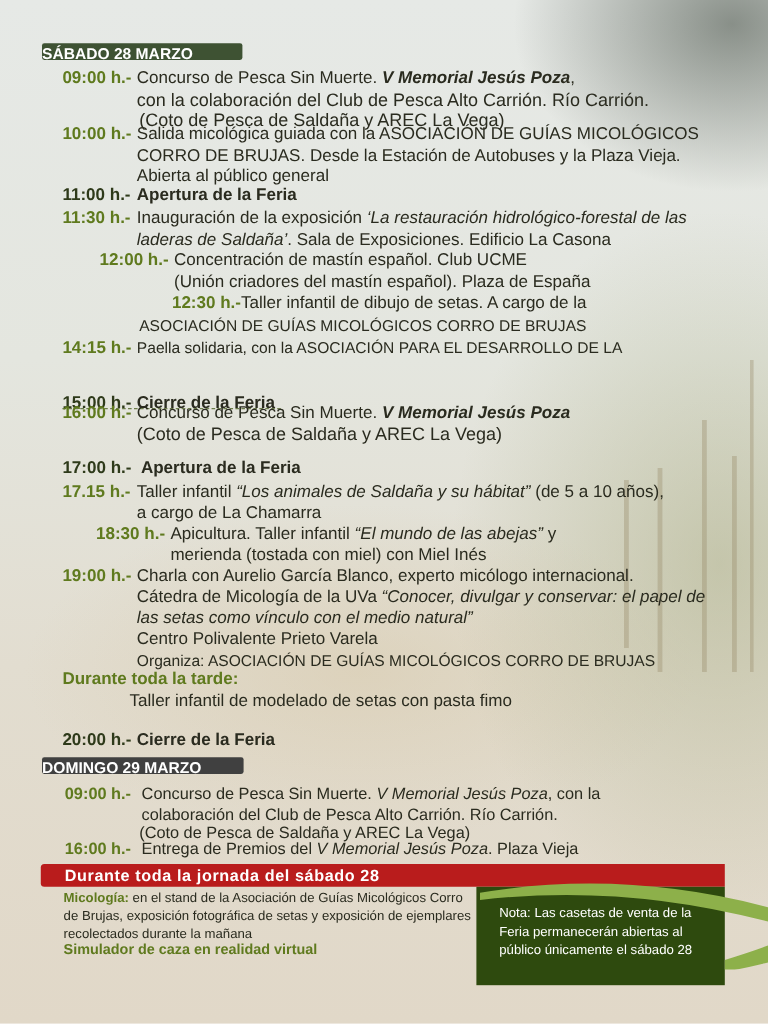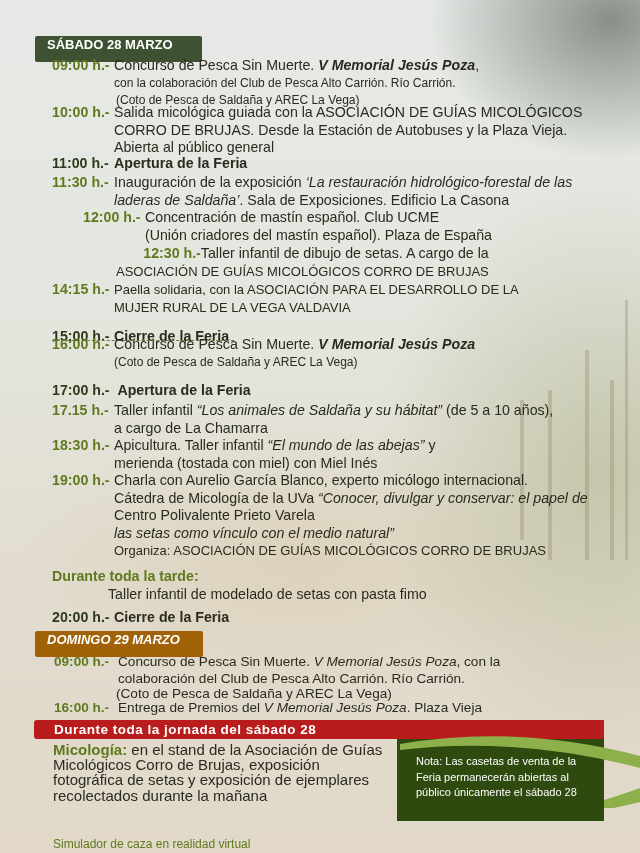--- a/index.html
+++ b/index.html
@@ -10,33 +10,33 @@
       radial-gradient(ellipse 260px 200px at 610px 20px, rgba(60,70,60,0.55), rgba(60,70,60,0) 70%),
       radial-gradient(ellipse 320px 420px at 600px 470px, rgba(160,165,120,0.45), rgba(160,165,120,0) 70%),
       radial-gradient(ellipse 400px 200px at 300px 560px, rgba(210,190,150,0.35), rgba(210,190,150,0) 70%),
       linear-gradient(180deg, #e6e9e6 0%, #e4e6df 35%, #e2ddd0 65%, #e1d8c8 100%);
     color:#2a2a1e;
   }
   .trees { position:absolute; inset:0; pointer-events:none; }
   .tree { position:absolute; width:4px; background:rgba(150,135,100,0.35); }
 
   .day-header {
-    position:absolute; left:35px; height:26px; width:167px;
+    position:absolute; left:35px; height:14px; width:167px;
     background:#3e5233; color:#fff; font-weight:bold; font-size:13px;
-    border-radius:2px; padding-left:12px; line-height:18px; box-sizing:border-box;
+    border-radius:2px; padding-left:0; line-height:18px; box-sizing:border-box;
   }
-  .day-header.sun { background:#a16207; width:168px;font-style:italic; }
+  .day-header.sun { background:#404040; width:168px; }
 
   .ev { position:absolute; left:52px; font-size:14.2px; line-height:17.5px; color:#2a2b1f; white-space:nowrap; }
   .time { color:#5f7a1e; font-weight:bold; display:inline-block; width:62px; }
   .time.dark { color:#2e3a1a; }
   .bold { font-weight:bold; }
   .it { font-style:italic; }
   .sub { padding-left:62px; display:block; }
-  .small { font-size:12px; }
+  .small { font-size:15px; }
   .caps { font-size:13px; }
   .dash { position:absolute; left:52px; top:340px; width:182px; border-top:1px dashed #6b7c4a; }
 
   .sunday .ev { font-size:13.6px; }
   .sunday .time { width:64px; }
   .sunday .sub { padding-left:64px; }
 
   .jornada-bar {
     position:absolute; left:34px; top:720px; width:570px; height:19px;
     background:#b91c1c; color:#fff; font-weight:bold; font-size:13.5px;
@@ -45,23 +45,23 @@
   }
   .nota-box {
     position:absolute; left:397px; top:739px; width:207px; height:82px;
     background:#2e4a0e;
   }
   .nota-text {
     position:absolute; left:416px; top:754px; width:185px;
     color:#fff; font-size:11px; line-height:15.5px;
   }
   .swoosh { position:absolute; left:398px; top:728px; }
-  .jornada-text { position:absolute; left:53px; top:742px; width:340px; font-size:15px; line-height:15.2px; color:#2a2b1f; }
+  .jornada-text { position:absolute; left:53px; top:742px; width:340px; font-size:11px; line-height:15.2px; color:#2a2b1f; }
   .jornada-text .lbl { color:#5f7a1e; font-weight:bold; }
-  .sim { position:absolute; left:53px; top:837px; font-size:12px; font-weight:normal; color:#5f7a1e; }
+  .sim { position:absolute; left:53px; top:784px; font-size:12px; font-weight:bold; color:#5f7a1e; }
 </style>
 </head>
 <body>
 
 <div class="trees">
   <div class="tree" style="left:520px;top:400px;height:140px;"></div>
   <div class="tree" style="left:548px;top:390px;height:170px;"></div>
   <div class="tree" style="left:585px;top:350px;height:210px;"></div>
   <div class="tree" style="left:610px;top:380px;height:180px;"></div>
   <div class="tree" style="left:625px;top:300px;height:260px;width:3px;"></div>
@@ -95,21 +95,20 @@
   <span class="sub">(Unión criadores del mastín español). Plaza de España</span>
 </div>
 
 <div class="ev" style="top:245px;text-align:right;">
   <span class="time">12:30 h.-</span><span>Taller infantil de dibujo de setas. A cargo de la</span>
   <span class="sub caps" style="padding-left:64px;">ASOCIACIÓN DE GUÍAS MICOLÓGICOS CORRO DE BRUJAS</span>
 </div>
 
 <div class="ev" style="top:281px;">
   <span class="time">14:15 h.-</span><span class="caps">Paella solidaria, con la ASOCIACIÓN PARA EL DESARROLLO DE LA</span>
-  <span class="sub caps">MUJER RURAL DE LA VEGA VALDAVIA</span>
 </div>
 
 <div class="ev" style="top:328px;">
   <span class="time dark">15:00 h.-</span><span class="bold">Cierre de la Feria</span>
 </div>
 
 <div class="dash"></div>
 
 <div class="ev" style="top:336px;">
   <span class="time">16:00 h.-</span><span>Concurso de Pesca Sin Muerte. </span><span class="bold it">V Memorial Jesús Poza</span>
@@ -118,34 +117,34 @@
 
 <div class="ev" style="top:382px;">
   <span class="time dark">17:00 h.-</span><span class="bold"> Apertura de la Feria</span>
 </div>
 
 <div class="ev" style="top:402px;">
   <span class="time">17.15 h.-</span><span>Taller infantil </span><span class="it">“Los animales de Saldaña y su hábitat”</span><span> (de 5 a 10 años),</span>
   <span class="sub">a cargo de La Chamarra</span>
 </div>
 
-<div class="ev" style="top:437px;">
+<div class="ev" style="top:437px;margin-left:28px;">
   <span class="time">18:30 h.-</span><span>Apicultura. Taller infantil </span><span class="it">“El mundo de las abejas”</span><span> y</span>
   <span class="sub">merienda (tostada con miel) con Miel Inés</span>
 </div>
 
 <div class="ev" style="top:472px;">
   <span class="time">19:00 h.-</span><span>Charla con Aurelio García Blanco, experto micólogo internacional.</span>
   <span class="sub"><span>Cátedra de Micología de la UVa </span><span class="it">“Conocer, divulgar y conservar: el papel de</span></span>
+  <span class="sub it">las setas como vínculo con el medio natural”</span>
   <span class="sub">Centro Polivalente Prieto Varela</span>
-  <span class="sub it">las setas como vínculo con el medio natural”</span>
   <span class="sub caps">Organiza: ASOCIACIÓN DE GUÍAS MICOLÓGICOS CORRO DE BRUJAS</span>
 </div>
 
-<div class="ev" style="top:558px;margin-top:10px;">
+<div class="ev" style="top:558px;">
   <span class="time" style="width:auto;">Durante toda la tarde:</span>
   <span class="sub" style="padding-left:56px;">Taller infantil de modelado de setas con pasta fimo</span>
 </div>
 
 <div class="ev" style="top:609px;">
   <span class="time dark">20:00 h.-</span><span class="bold">Cierre de la Feria</span>
 </div>
 
 <div class="day-header sun" style="top:631px;">DOMINGO 29 MARZO</div>
 

